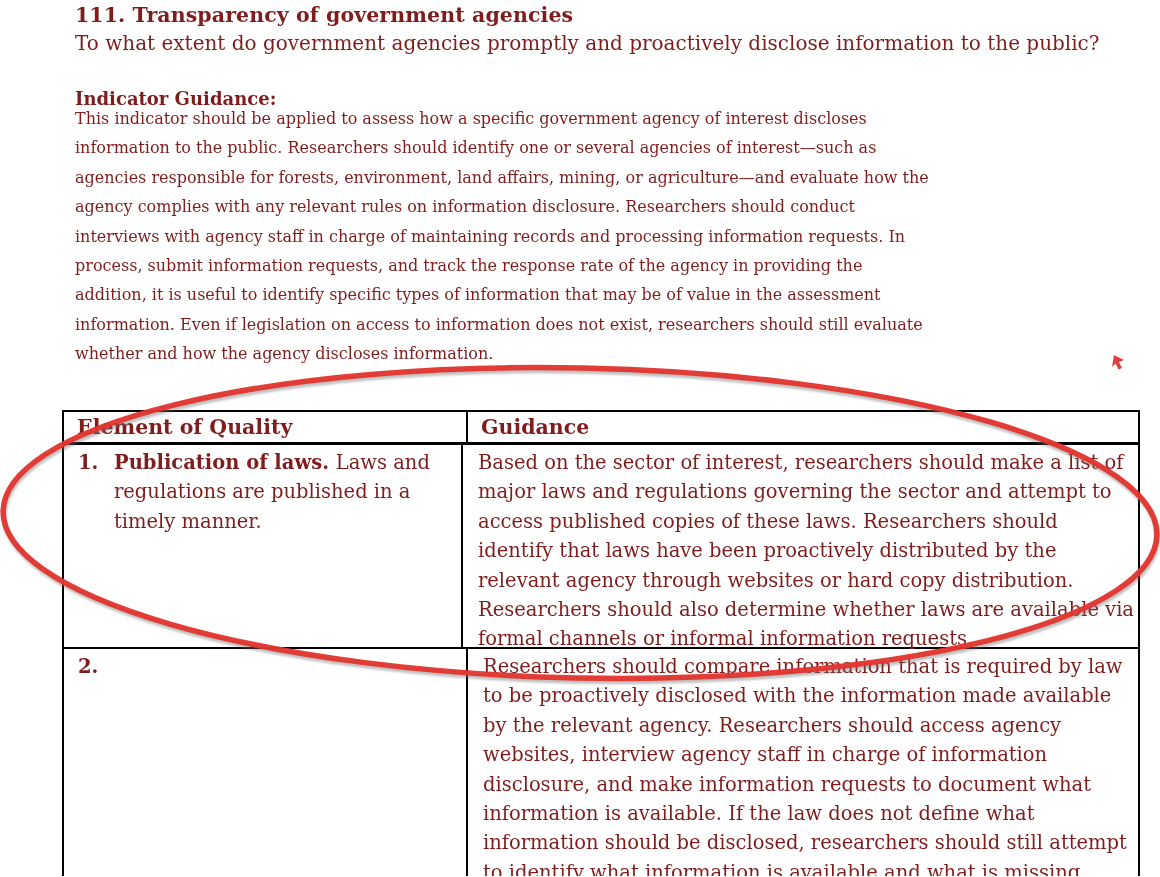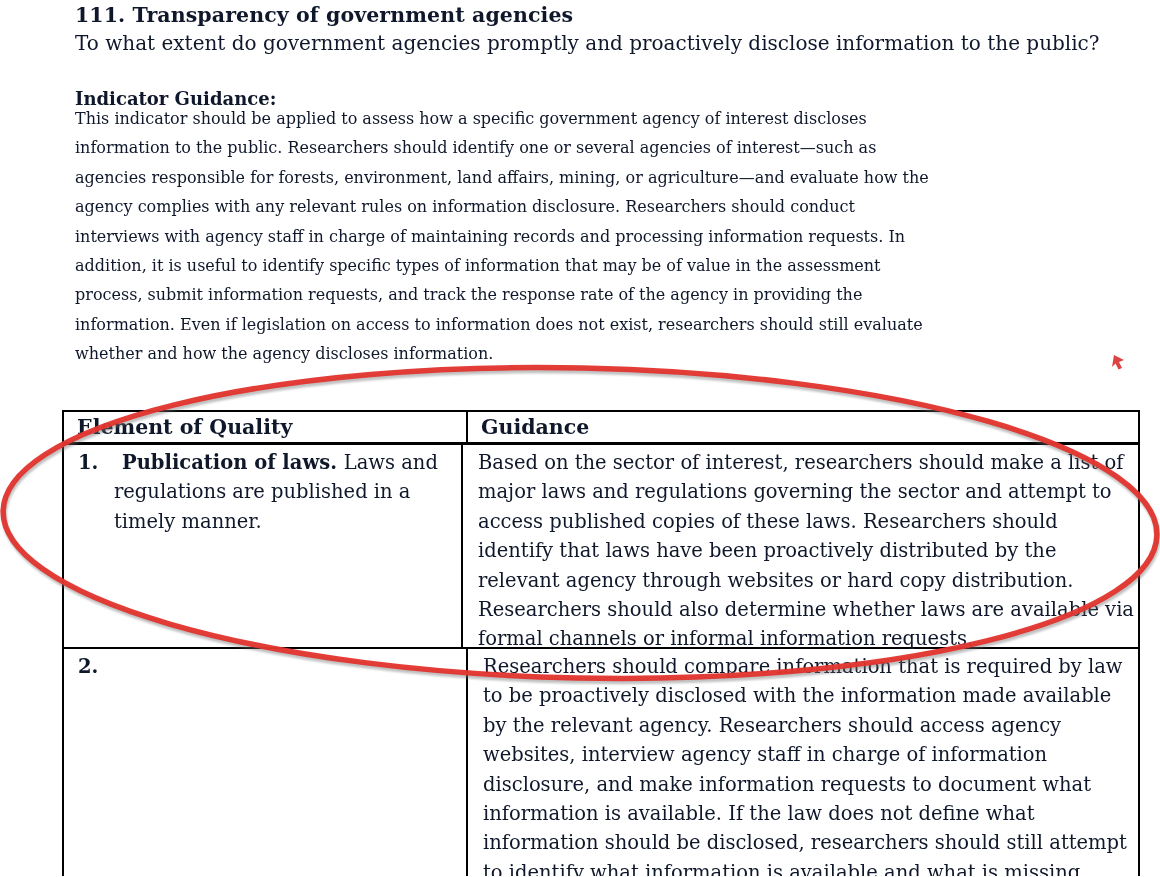--- a/index.html
+++ b/index.html
@@ -1,20 +1,20 @@
 <!DOCTYPE html>
 <html><head>
 <meta charset="utf-8">
 <style>
   * { margin: 0; padding: 0; box-sizing: border-box; }
   html, body { width: 1160px; height: 877px; background: #ffffff; overflow: hidden; }
   .page {
     position: relative; width: 1160px; height: 876px; background: #ffffff;
     font-family: "DejaVu Serif", "Liberation Serif", serif;
-    color: #0f172a; overflow: hidden;
+    color: #7f1d1d; overflow: hidden;
   }
   .abs { position: absolute; }
   .doc-title {
     left: 75px; top: 3px; font-size: 20.5px; font-weight: bold;
     letter-spacing: 0.1px; white-space: nowrap;
   }
   .doc-question {
     left: 75px; top: 31px; font-size: 20px; white-space: nowrap;
   }
   .guidance-heading {
@@ -34,21 +34,21 @@
   .c1 { width: 404px; border-right: 2px solid #000; position: relative; }
   .c2 { flex: 1; position: relative; }
   .th-text {
     font-weight: bold; font-size: 20.5px; padding-top: 3px; padding-left: 13px;
     white-space: nowrap;
   }
   .el-cell { padding: 3px 6px 0 14px; display: flex; }
   .el-num { font-weight: bold; width: 36px; flex: none; line-height: 29.4px; }
   .el-body { flex: 1; }
   .el-first { line-height: 29.4px; white-space: nowrap; }
-  .el-bold { font-weight: bold; margin-left: 8px; }
+  .el-bold { font-weight: bold; }
   .g-cell { padding: 3px 4px 0 15px; }
 
   .annot-svg { left: 0; top: 0; width: 1160px; height: 877px; pointer-events: none; }
   .ellipse-shadowed { filter: drop-shadow(1px 3px 1px rgba(110,110,110,0.45)); }
 </style>
 </head>
 <body>
 
 <div class="page">
 
@@ -57,22 +57,22 @@
   <div class="abs doc-question">To what extent do government agencies promptly and proactively disclose information to the public?</div>
 
   <div class="abs guidance-heading">Indicator Guidance:</div>
 
   <div class="abs guidance-para">
       <div class="tline">This indicator should be applied to assess how a specific government agency of interest discloses</div>
       <div class="tline">information to the public. Researchers should identify one or several agencies of interest—such as</div>
       <div class="tline">agencies responsible for forests, environment, land affairs, mining, or agriculture—and evaluate how the</div>
       <div class="tline">agency complies with any relevant rules on information disclosure. Researchers should conduct</div>
       <div class="tline">interviews with agency staff in charge of maintaining records and processing information requests. In</div>
+      <div class="tline">process, submit information requests, and track the response rate of the agency in providing the</div>
       <div class="tline">addition, it is useful to identify specific types of information that may be of value in the assessment</div>
-      <div class="tline">process, submit information requests, and track the response rate of the agency in providing the</div>
       <div class="tline">information. Even if legislation on access to information does not exist, researchers should still evaluate</div>
       <div class="tline">whether and how the agency discloses information.</div>
     </div>
 
   <div class="abs qtable">
     <div class="trow thead-row">
       <div class="c1">
         <div class="th-text">Element of Quality</div>
       </div>
       <div class="c2">

